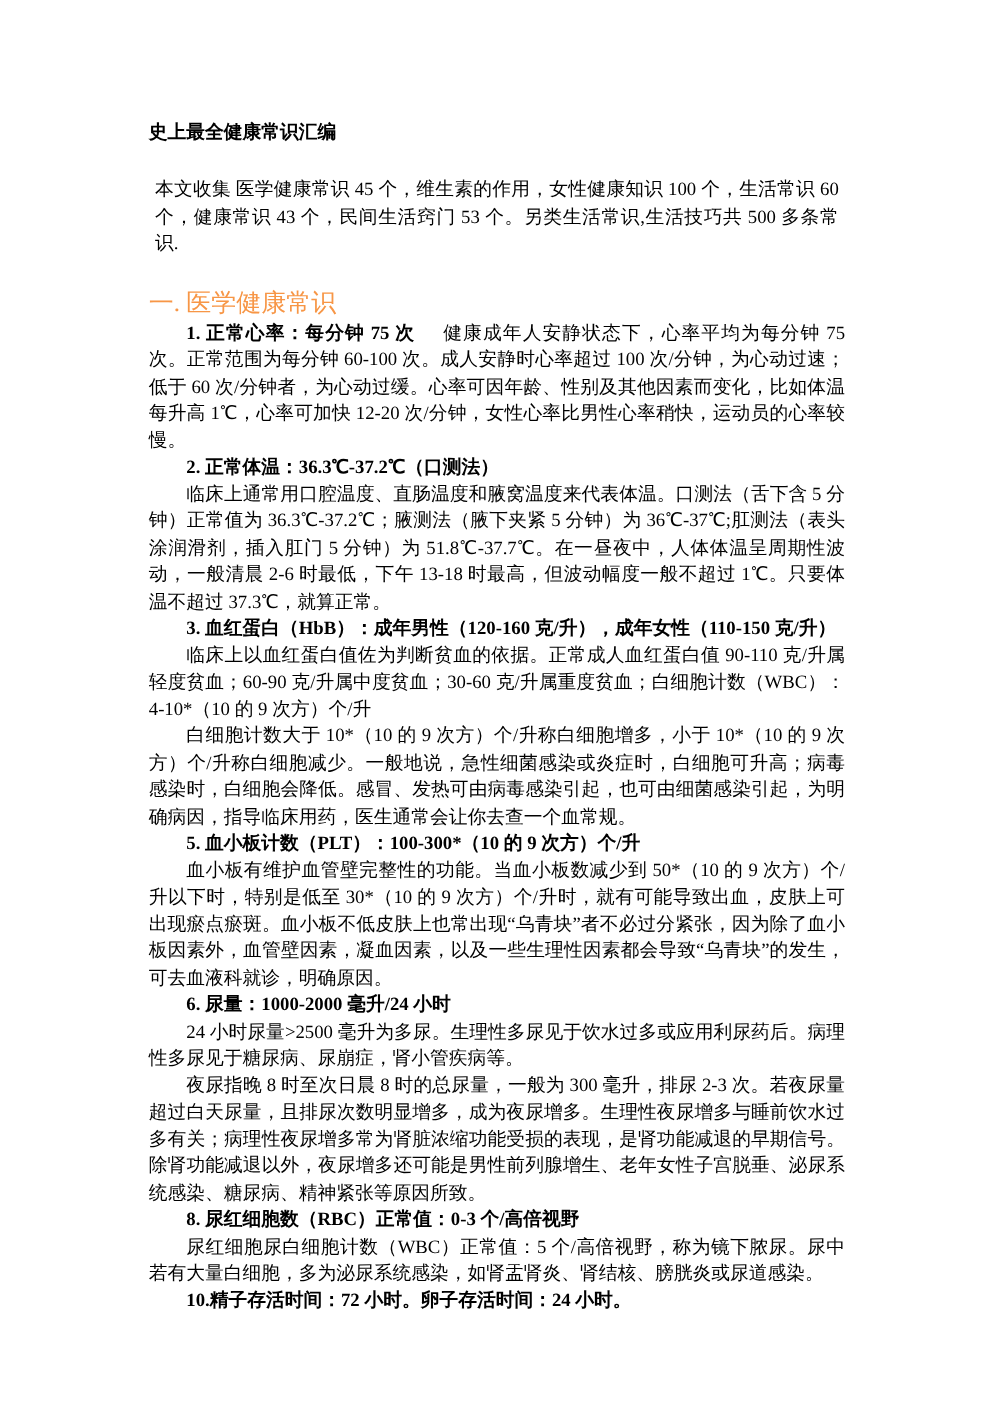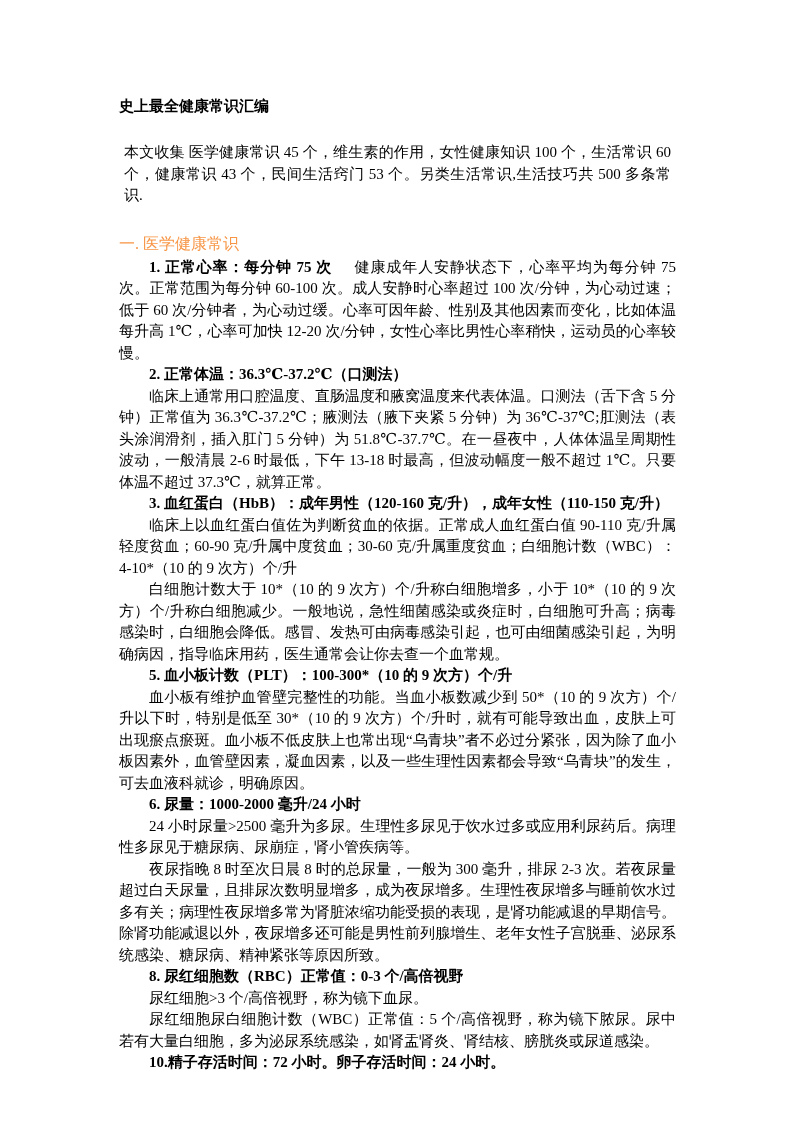--- a/index.html
+++ b/index.html
@@ -13,35 +13,36 @@
     overflow: hidden;
     font-family: "Liberation Serif", "DejaVu Serif", serif;
     color: #000000;
   }
   .page {
     box-sizing: border-box;
     width: 793px;
     height: 1122px;
     padding: 96px 117px 40px 119px;
     background: #ffffff;
+    font-family: Liberation Serif, serif;
   }
   .doc-title {
     font-size: 15px;
     line-height: 20px;
     font-weight: bold;
     margin: 0 0 26px 0;
   }
   .intro {
     font-size: 15px;
     line-height: 21.5px;
     text-align: justify;
     margin: 5px;
   }
   .section-heading {
-    font-size: 16px;
+    font-size: 20px;
     line-height: 27px;
     font-weight: normal;
     color: #F79646;
     margin: 23px 0 0 0;
   }
   .section-content {
     font-size: 15px;
     line-height: 21.5px;
     text-align: justify;
   }
@@ -73,17 +74,16 @@
       <p class="para">临床上通常用口腔温度、直肠温度和腋窝温度来代表体温。口测法（舌下含 5 分钟）正常值为 36.3℃-37.2℃；腋测法（腋下夹紧 5 分钟）为 36℃-37℃;肛测法（表头涂润滑剂，插入肛门 5 分钟）为 51.8℃-37.7℃。在一昼夜中，人体体温呈周期性波动，一般清晨 2-6 时最低，下午 13-18 时最高，但波动幅度一般不超过 1℃。只要体温不超过 37.3℃，就算正常。</p>
       <p class="para head">3. 血红蛋白（HbB）：成年男性（120-160 克/升），成年女性（110-150 克/升）</p>
       <p class="para">临床上以血红蛋白值佐为判断贫血的依据。正常成人血红蛋白值 90-110 克/升属轻度贫血；60-90 克/升属中度贫血；30-60 克/升属重度贫血；白细胞计数（WBC）：4-10*（10 的 9 次方）个/升</p>
       <p class="para">白细胞计数大于 10*（10 的 9 次方）个/升称白细胞增多，小于 10*（10 的 9 次方）个/升称白细胞减少。一般地说，急性细菌感染或炎症时，白细胞可升高；病毒感染时，白细胞会降低。感冒、发热可由病毒感染引起，也可由细菌感染引起，为明确病因，指导临床用药，医生通常会让你去查一个血常规。</p>
       <p class="para head">5. 血小板计数（PLT）：100-300*（10 的 9 次方）个/升</p>
       <p class="para">血小板有维护血管壁完整性的功能。当血小板数减少到 50*（10 的 9 次方）个/升以下时，特别是低至 30*（10 的 9 次方）个/升时，就有可能导致出血，皮肤上可出现瘀点瘀斑。血小板不低皮肤上也常出现“乌青块”者不必过分紧张，因为除了血小板因素外，血管壁因素，凝血因素，以及一些生理性因素都会导致“乌青块”的发生，可去血液科就诊，明确原因。</p>
       <p class="para head">6. 尿量：1000-2000 毫升/24 小时</p>
       <p class="para">24 小时尿量&gt;2500 毫升为多尿。生理性多尿见于饮水过多或应用利尿药后。病理性多尿见于糖尿病、尿崩症，肾小管疾病等。</p>
       <p class="para">夜尿指晚 8 时至次日晨 8 时的总尿量，一般为 300 毫升，排尿 2-3 次。若夜尿量超过白天尿量，且排尿次数明显增多，成为夜尿增多。生理性夜尿增多与睡前饮水过多有关；病理性夜尿增多常为肾脏浓缩功能受损的表现，是肾功能减退的早期信号。除肾功能减退以外，夜尿增多还可能是男性前列腺增生、老年女性子宫脱垂、泌尿系统感染、糖尿病、精神紧张等原因所致。</p>
       <p class="para head">8. 尿红细胞数（RBC）正常值：0-3 个/高倍视野</p>
-      <p class="para">尿红细胞&gt;3 个/高倍视野，称为镜下血尿。</p>
       <p class="para">尿红细胞尿白细胞计数（WBC）正常值：5 个/高倍视野，称为镜下脓尿。尿中若有大量白细胞，多为泌尿系统感染，如肾盂肾炎、肾结核、膀胱炎或尿道感染。</p>
       <p class="para head">10.精子存活时间：72 小时。卵子存活时间：24 小时。</p>
     </div>
 </div>
 
 </body></html>

